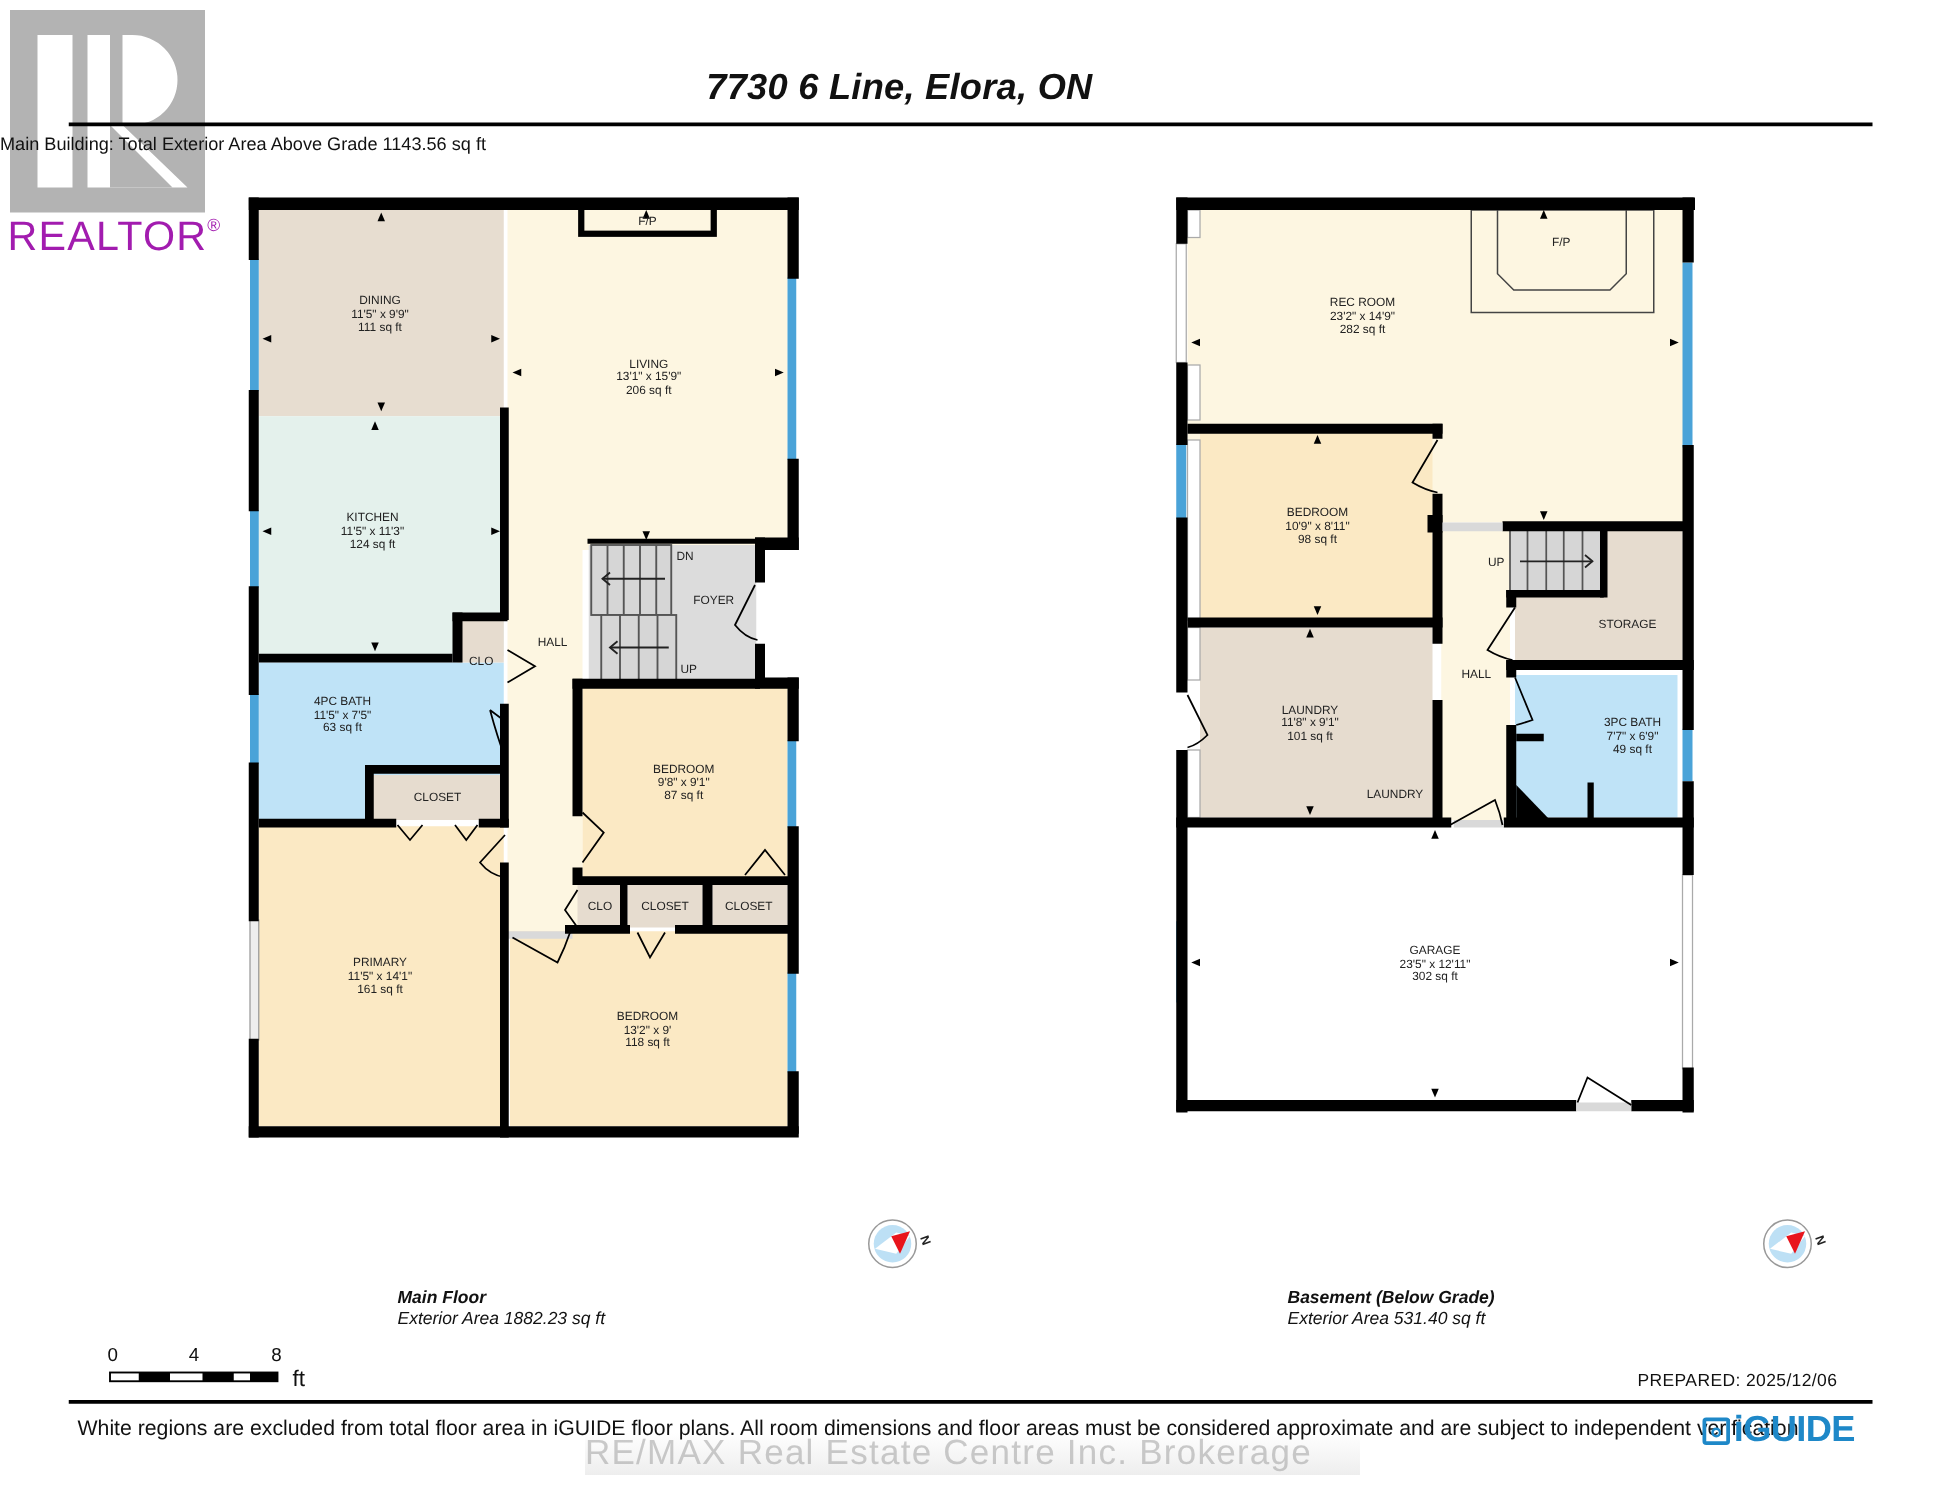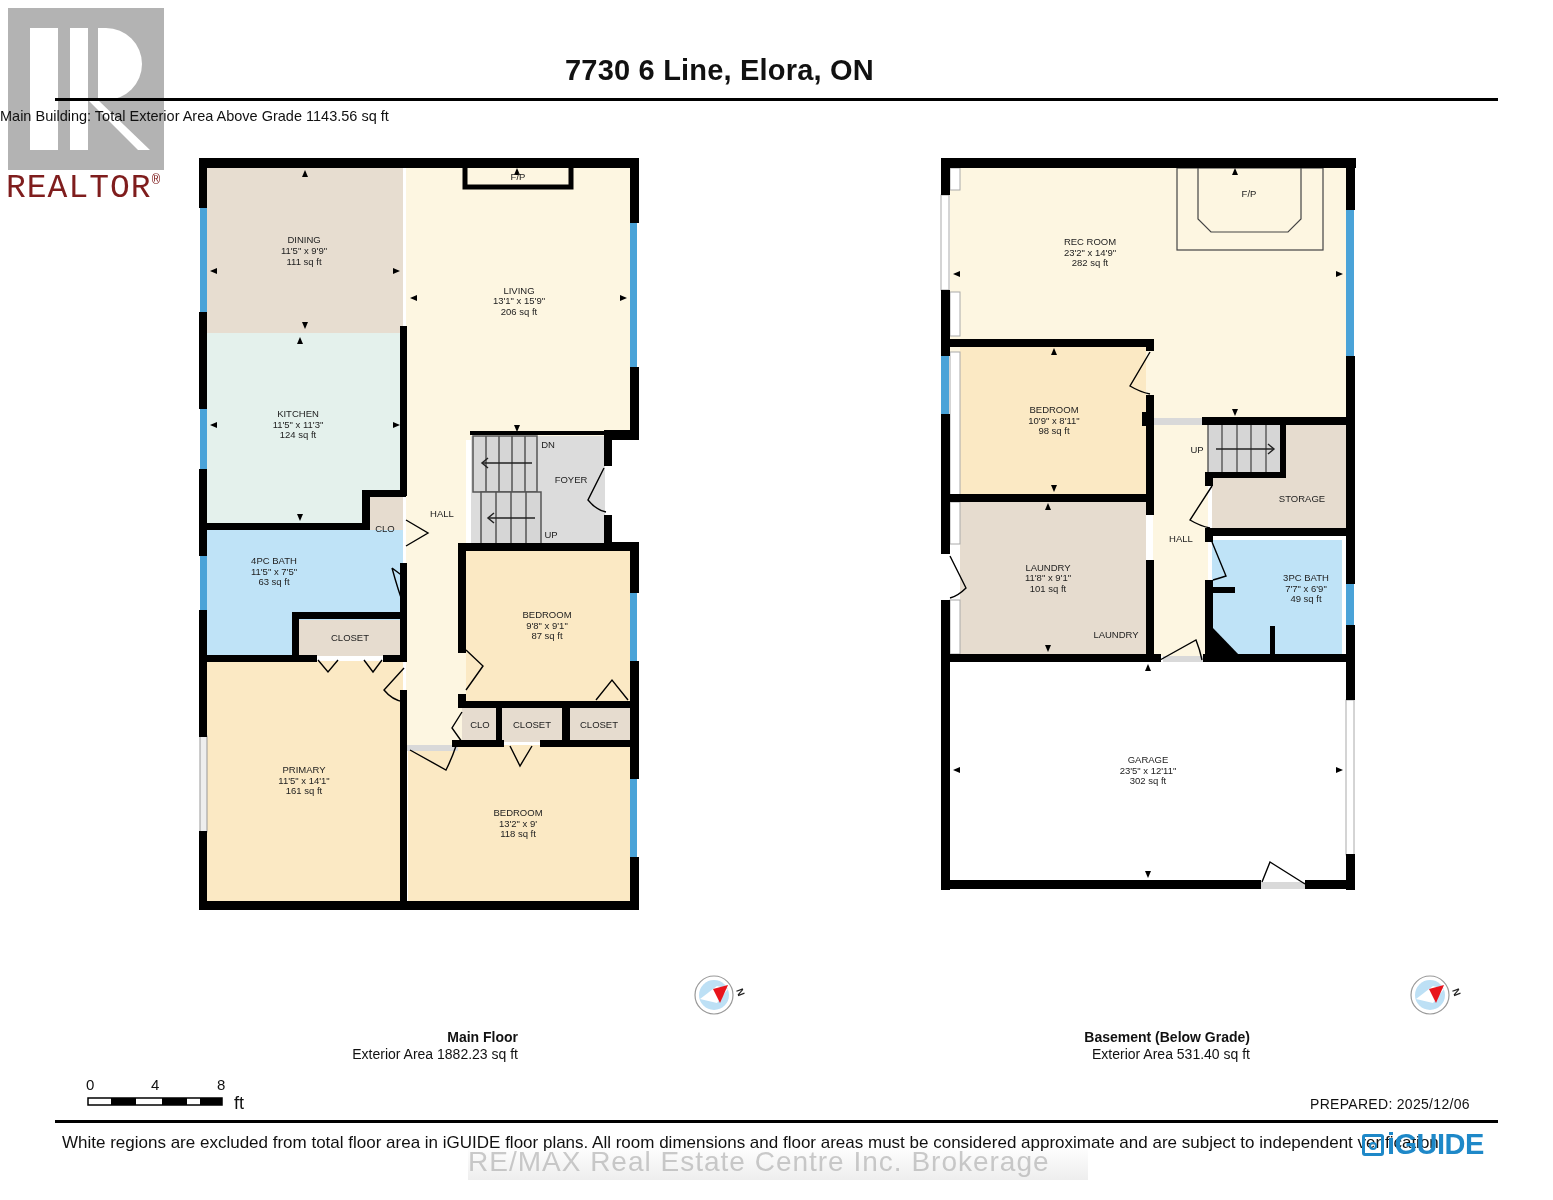--- a/index.html
+++ b/index.html
@@ -1,25 +1,25 @@
 <!DOCTYPE html>
 <html><head>
 <meta charset="utf-8">
 <style>
   html, body { margin:0; padding:0; background:#ffffff; }
   body { width:1553px; height:1200px; position:relative; overflow:hidden; font-family:"Liberation Sans", sans-serif; color:#111; }
   .abs { position:absolute; }
   .realtor-logo { left:8px; top:8px; width:156px; height:162px; background:#b3b3b3; }
-  .realtor-word { left:6px; top:170px; font-size:33px; color:#7f1d1d; letter-spacing:1px; font-family:Liberation Mono, monospace; }
+  .realtor-word { left:6px; top:170px; font-size:33px; color:#a21caf; letter-spacing:1px; font-family:Liberation Sans, sans-serif; }
   .realtor-word sup { font-size:14px; vertical-align:top; position:relative; top:2px; }
-  .title { left:0; width:1439px; top:54px; text-align:center; font-weight:bold; font-size:29px; letter-spacing:0.2px; }
+  .title { left:0; width:1439px; top:54px; text-align:center; font-weight:bold; font-size:29px; letter-spacing:0.2px;font-style:italic; }
   .rule-top { left:55px; top:98px; width:1443px; height:3px; background:#000; }
   .subtitle { left:0; width:1553px; top:108px; font-size:14.5px; }
   .plan { left:0; top:0; }
-  .floor-label { text-align:right; font-size:14px; line-height:17px; }
+  .floor-label { text-align:left; font-size:14px; line-height:17px;font-style:italic; }
   .floor-label b { font-size:14px; }
   .rule-bottom { left:55px; top:1120px; width:1443px; height:3px; background:#000; }
   .disclaimer { left:62px; top:1133px; font-size:17px; }
   .watermark { left:468px; top:1126px; width:620px; height:34px; font-size:28px; color:rgba(160,160,160,0.55); letter-spacing:1px; white-space:nowrap; overflow:hidden; background:linear-gradient(to bottom, rgba(255,255,255,0.0), rgba(220,220,220,0.5));margin-top:20px; }
   .prepared { left:1310px; top:1096px; font-size:14px; letter-spacing:0.3px; }
   .iguide { left:1362px; top:1128px; font-size:29px; font-weight:bold; color:#1e88c8; letter-spacing:-0.5px; display:flex; align-items:center; gap:3px;text-align:center; }
   .iguide-box { width:22px; height:22px; border:3px solid #1e88c8; border-radius:3px; box-sizing:border-box; position:relative; }
   .iguide-box::after { content:""; position:absolute; left:4px; top:5px; width:8px; height:8px; border:2.5px solid #1e88c8; border-radius:50%; box-sizing:border-box; }
   svg text { font-family:"Liberation Sans", sans-serif; }
 </style>

